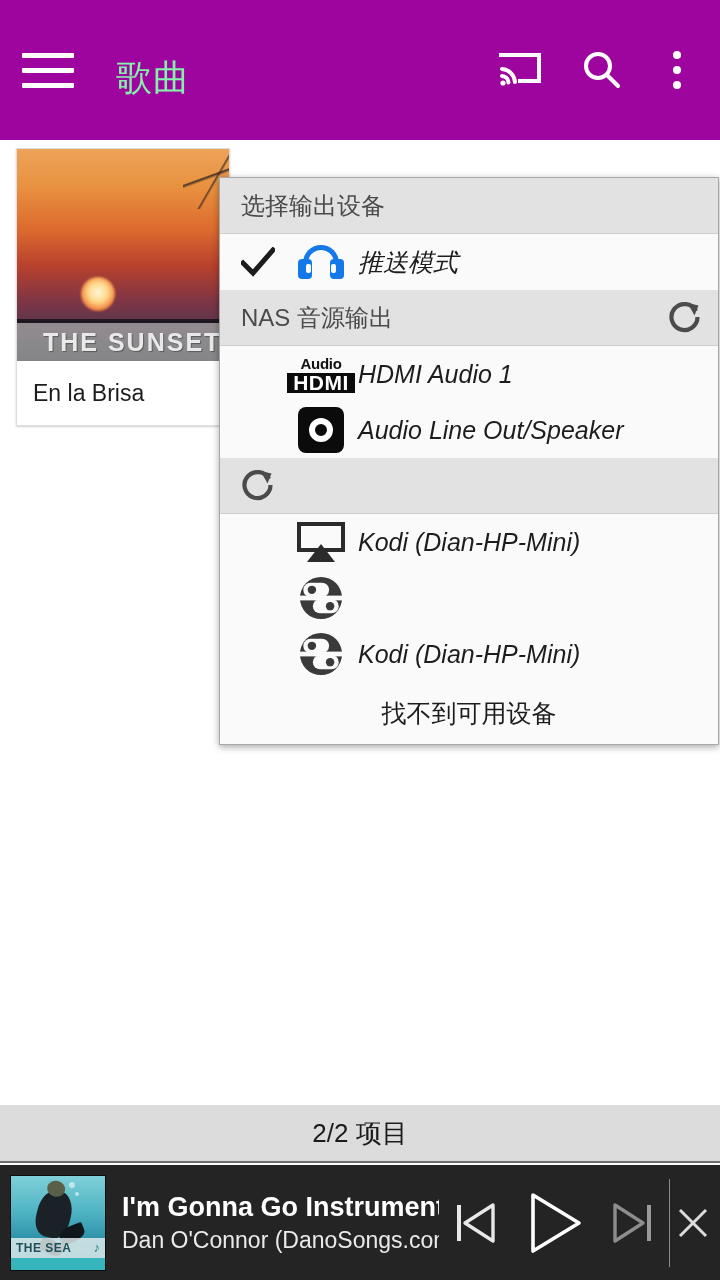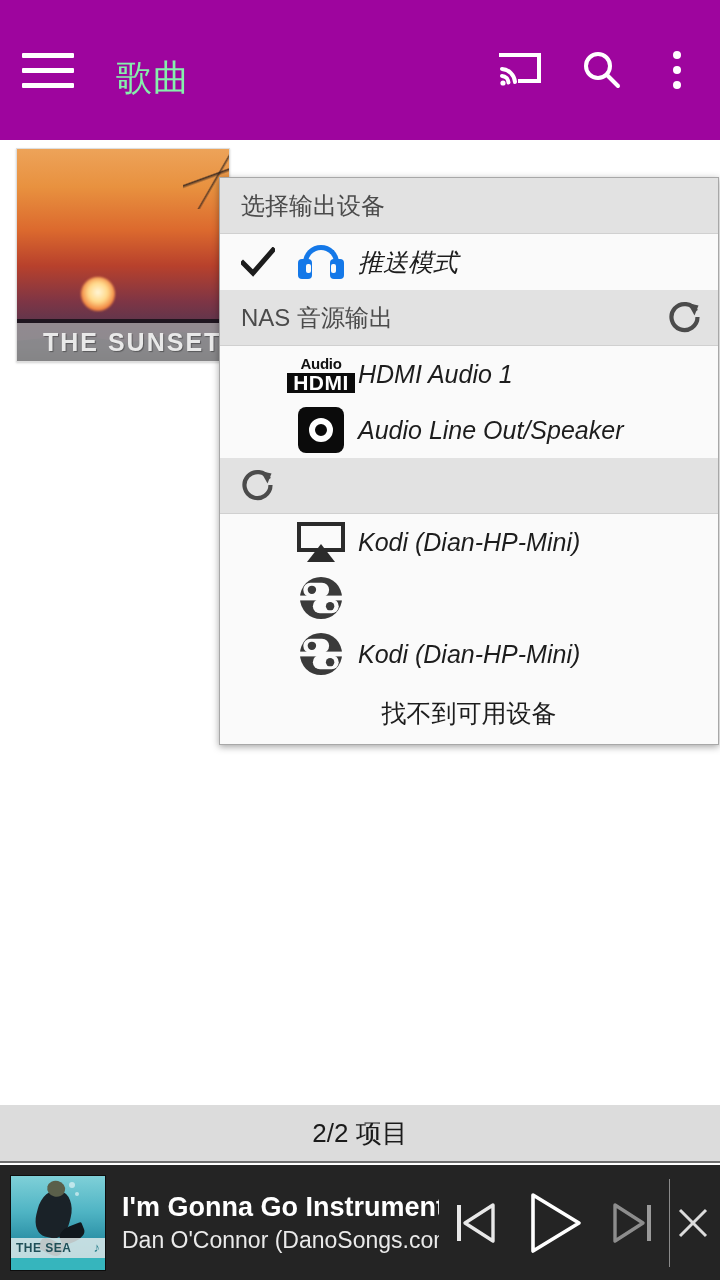--- a/index.html
+++ b/index.html
@@ -533,20 +533,21 @@
       <div class="song-card">
         <div class="card-art">
           <div class="branch"></div>
           <div class="sun"></div>
           <div class="horizon"></div>
           <div class="ridge"></div>
           <div class="art-banner">
             <span>THE SUNSET</span>
           </div>
         </div>
+        <div class="card-label">En la Brisa</div>
       </div>
     </div>
   </div>
 
   <div id="output-menu">
 
     <div class="menu-section-head">
       <div class="sec-title">选择输出设备</div>
     </div>
 

